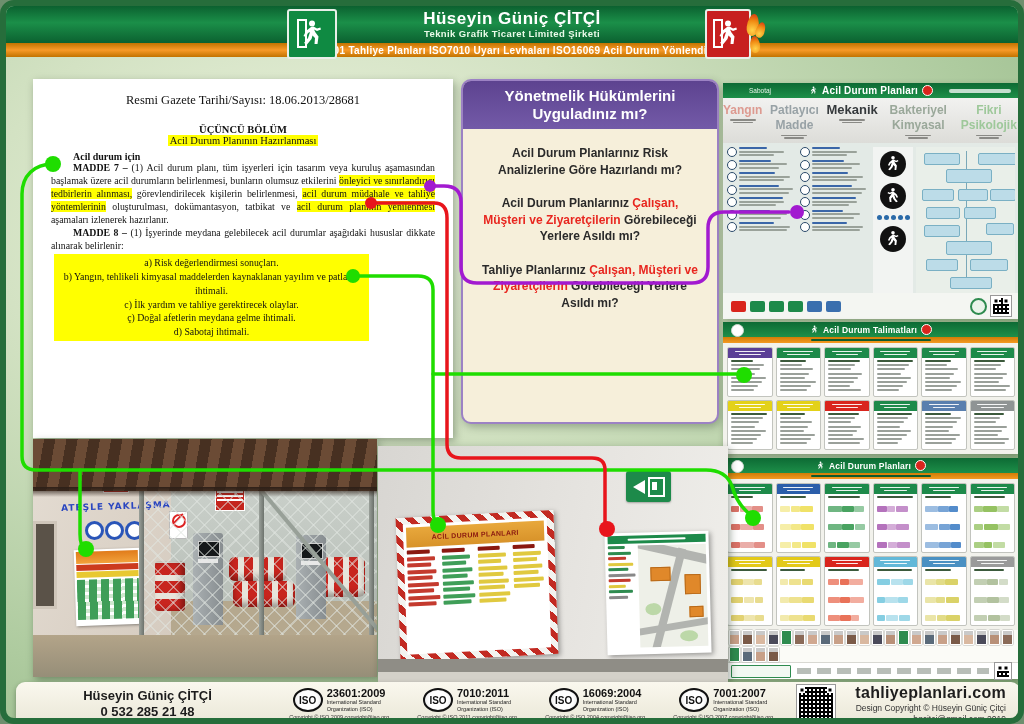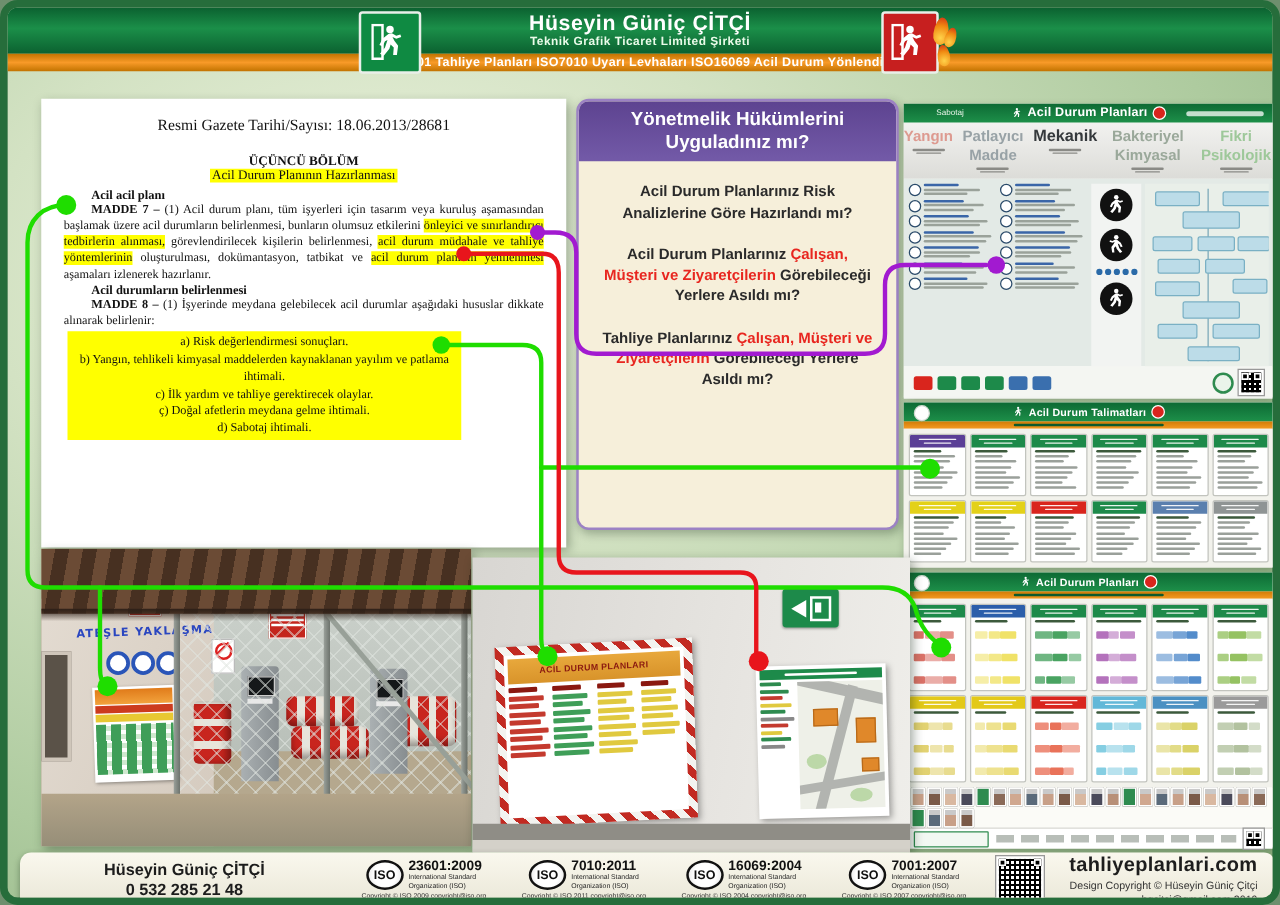--- a/index.html
+++ b/index.html
@@ -233,23 +233,22 @@
       </svg>
   </div>
   <div class="abs flame" style="left:741px;top:8px;width:12px;height:22px;transform:rotate(8deg);"></div>
   <div class="abs flame" style="left:750px;top:16px;width:9px;height:16px;transform:rotate(18deg);"></div>
   <div class="abs flame" style="left:744px;top:30px;width:10px;height:17px;transform:rotate(-6deg);"></div>
 
   <div class="abs doc-panel">
     <div class="doc-gazette">Resmi Gazete Tarihi/Sayısı: 18.06.2013/28681</div>
     <div class="doc-section">ÜÇÜNCÜ BÖLÜM</div>
     <div class="doc-section-sub"><span>Acil Durum Planının Hazırlanması</span></div>
-    <div class="doc-h">Acil acil planı</div>
+    <div class="doc-h">Acil durum için</div>
     <p class="doc-p"><span class="b">MADDE 7 – </span><span>(1) Acil durum planı, tüm işyerleri için tasarım veya kuruluş aşamasından başlamak üzere acil durumların belirlenmesi, bunların olumsuz etkilerini </span><span class="hl">önleyici ve sınırlandırıcı tedbirlerin alınması,</span><span> görevlendirilecek kişilerin belirlenmesi, </span><span class="hl">acil durum müdahale ve tahliye yöntemlerinin</span><span> oluşturulması, dokümantasyon, tatbikat ve </span><span class="hl">acil durum planının yenilenmesi</span><span> aşamaları izlenerek hazırlanır.</span></p>
-    <div class="doc-h">Acil durumların belirlenmesi</div>
     <p class="doc-p"><span class="b">MADDE 8 – </span><span>(1) İşyerinde meydana gelebilecek acil durumlar aşağıdaki hususlar dikkate alınarak belirlenir:</span></p>
     <div class="doc-list">
         <div>a) Risk değerlendirmesi sonuçları.</div>
         <div>b) Yangın, tehlikeli kimyasal maddelerden kaynaklanan yayılım ve patlama ihtimali.</div>
         <div>c) İlk yardım ve tahliye gerektirecek olaylar.</div>
         <div>ç) Doğal afetlerin meydana gelme ihtimali.</div>
         <div>d) Sabotaj ihtimali.</div>
       </div>
   </div>
 

